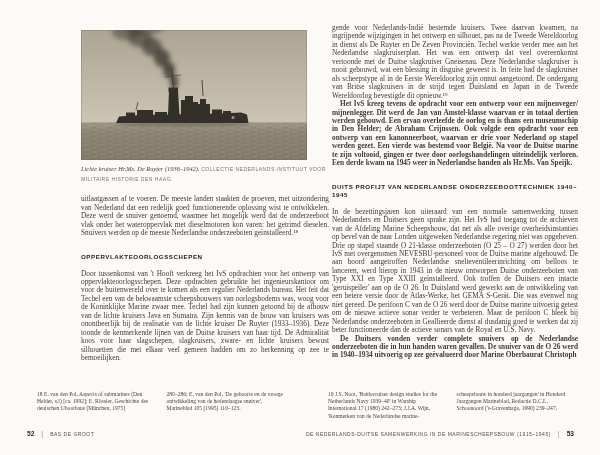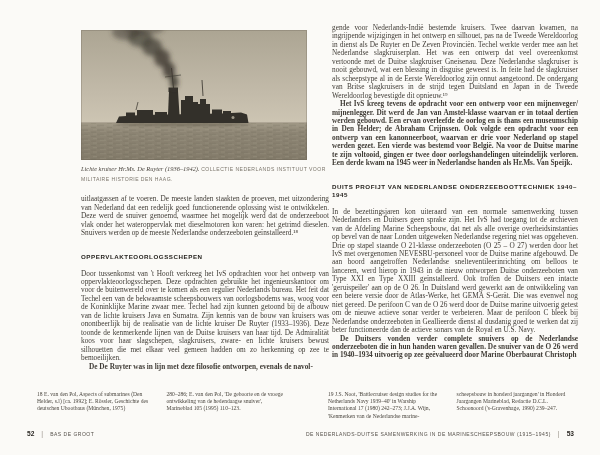--- a/index.html
+++ b/index.html
@@ -111,21 +111,20 @@
     <figcaption class="caption">
       <span class="main"><span>Lichte kruiser </span><span>Hr.Ms. De Ruyter</span><span> (1936–1942). </span></span><span class="credit">COLLECTIE NEDERLANDS INSTITUUT VOOR MILITAIRE HISTORIE DEN HAAG.</span>
     </figcaption>
   </figure>
 
   <p class="body intro">uitlaatgassen af te voeren. De meeste landen staakten de proeven, met uitzondering van Nederland dat een redelijk goed functionerende oplossing wist te ontwikkelen. Deze werd de snuiver genoemd, waarmee het mogelijk werd dat de onderzeeboot vlak onder het wateroppervlak met dieselmotoren kon varen: het getrimd dieselen. Snuivers werden op de meeste Nederlandse onderzeeboten geïnstalleerd.¹⁸</p>
 
   <h2 class="sec">OPPERVLAKTEOORLOGSSCHEPEN</h2>
 
   <p class="body">Door tussenkomst van 't Hooft verkreeg het IvS opdrachten voor het ontwerp van oppervlakteoorlogsschepen. Deze opdrachten gebruikte het ingenieurskantoor om voor de buitenwereld over te komen als een regulier Nederlands bureau. Het feit dat Techel een van de bekwaamste scheepsbouwers van oorlogsbodems was, woog voor de Koninklijke Marine zwaar mee. Techel had zijn kunnen getoond bij de afbouw van de lichte kruisers Java en Sumatra. Zijn kennis van de bouw van kruisers was onontbeerlijk bij de realisatie van de lichte kruiser De Ruyter (1933–1936). Deze toonde de kenmerkende lijnen van de Duitse kruisers van haar tijd. De Admiralität koos voor haar slagschepen, slagkruisers, zware- en lichte kruisers bewust silhouetten die met elkaar veel gemeen hadden om zo herkenning op zee te bemoeilijken.</p>
-  <p class="body indent">De De Ruyter was in lijn met deze filosofie ontworpen, evenals de navol-</p>
 </div>
 
 <div class="page" id="page-right">
   <p class="body">gende voor Nederlands-Indië bestemde kruisers. Twee daarvan kwamen, na ingrijpende wijzigingen in het ontwerp en silhouet, pas na de Tweede Wereldoorlog in dienst als De Ruyter en De Zeven Provinciën. Techel werkte verder mee aan het Nederlandse slagkruiserplan. Het was een ontwerp dat veel overeenkomst vertoonde met de Duitse slagkruiser Gneisenau. Deze Nederlandse slagkruiser is nooit gebouwd, wat een blessing in disguise geweest is. In feite had de slagkruiser als scheepstype al in de Eerste Wereldoorlog zijn onnut aangetoond. De ondergang van Britse slagkruisers in de strijd tegen Duitsland en Japan in de Tweede Wereldoorlog bevestigde dit opnieuw.¹⁹</p>
   <p class="body indent">Het IvS kreeg tevens de opdracht voor een ontwerp voor een mijnenveger/ mijnenlegger. Dit werd de Jan van Amstel-klasse waarvan er in totaal dertien werden gebouwd. Een ervan overleefde de oorlog en is thans een museumschip in Den Helder; de Abraham Crijnssen. Ook volgde een opdracht voor een ontwerp van een kanonneerboot, waarvan er drie voor Nederland op stapel werden gezet. Een vierde was bestemd voor België. Na voor de Duitse marine te zijn voltooid, gingen er twee door oorlogshandelingen uiteindelijk verloren. Een derde kwam na 1945 weer in Nederlandse handen als Hr.Ms. Van Speijk.</p>
 
   <h2 class="sec">DUITS PROFIJT VAN NEDERLANDSE ONDERZEEBOOTTECHNIEK 1940–1945</h2>
 
   <p class="body">In de bezettingsjaren kon uiteraard van een normale samenwerking tussen Nederlanders en Duitsers geen sprake zijn. Het IvS had toegang tot de archieven van de Afdeling Marine Scheepsbouw, dat net als alle overige overheidsinstanties op bevel van de naar Londen uitgeweken Nederlandse regering niet was opgeheven. Drie op stapel staande O 21-klasse onderzeeboten (O 25 – O 27) werden door het IvS met overgenomen NEVESBU-personeel voor de Duitse marine afgebouwd. De aan boord aangetroffen Nederlandse snelteventileerinrichting om belloos te lanceren, werd hierop in 1943 in de nieuw ontworpen Duitse onderzeeboten van Type XXI en Type XXIII geïnstalleerd. Ook troffen de Duitsers een intacte 'geruispeiler' aan op de O 26. In Duitsland werd gewerkt aan de ontwikkeling van een betere versie door de Atlas-Werke, het GEMA S-Gerät. Die was evenwel nog niet gereed. De perifoon C van de O 26 werd door de Duitse marine uitvoerig getest om de nieuwe actieve sonar verder te verbeteren. Maar de perifoon C bleek bij Nederlandse onderzeeboten in Geallieerde dienst al dusdanig goed te werken dat zij beter functioneerde dan de actieve sonars van de Royal en U.S. Navy.</p>
   <p class="body indent">De Duitsers vonden verder complete snuivers op de Nederlandse onderzeeboten die in hun handen waren gevallen. De snuiver van de O 26 werd in 1940–1934 uitvoerig op zee geëvalueerd door Marine Oberbaurat Christoph</p>

